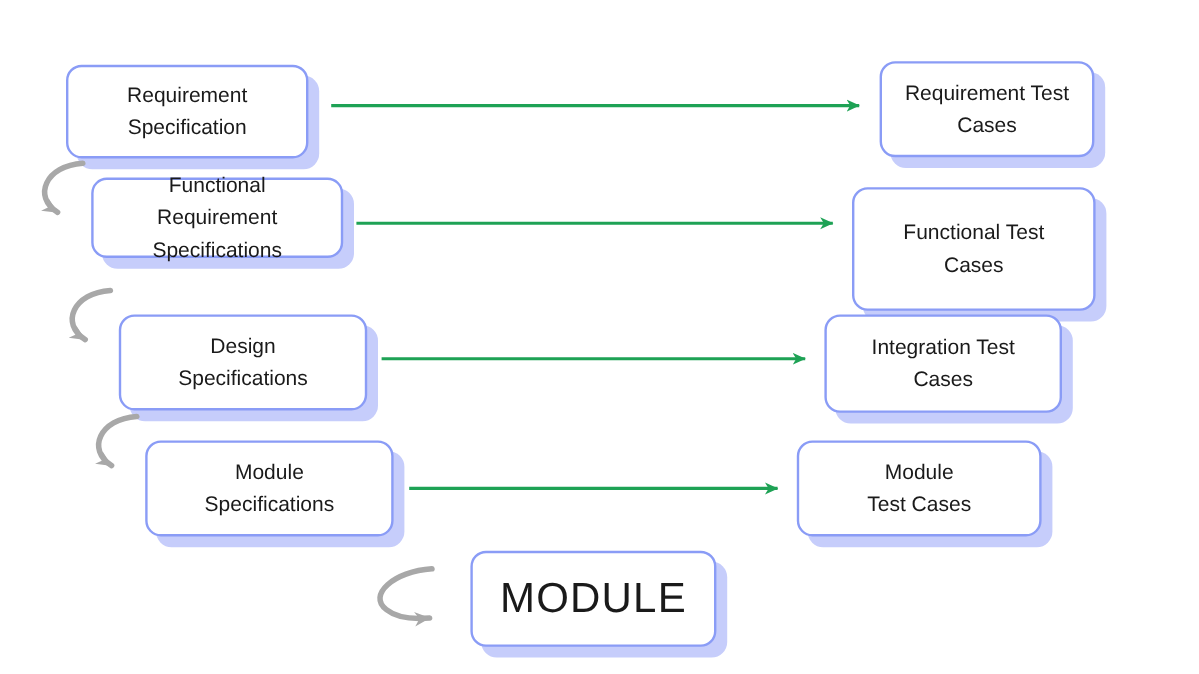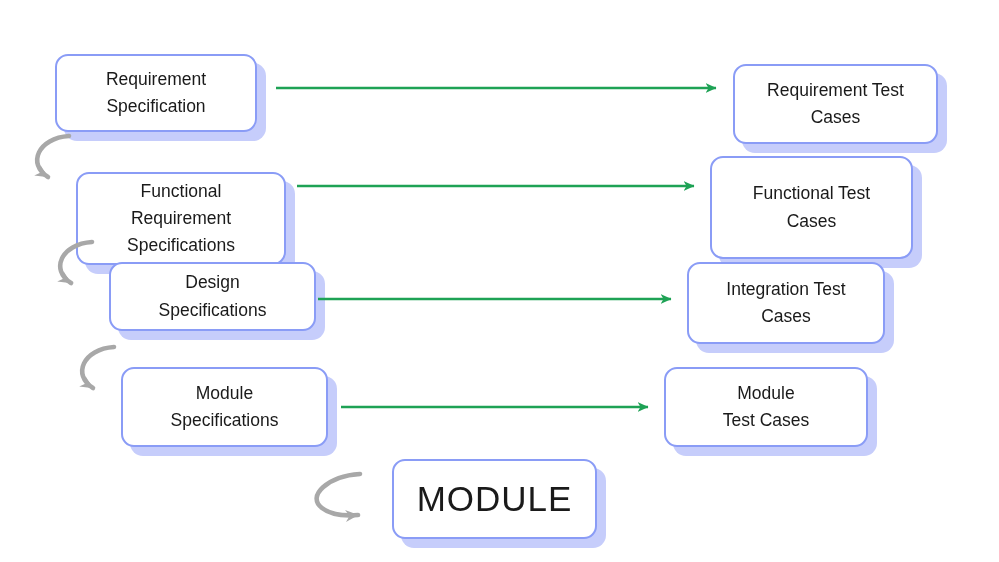--- a/index.html
+++ b/index.html
@@ -75,47 +75,47 @@
     </defs>
   </svg>
 
   <div class="box" style="left:55px; top:54px; width:202px; height:78px">
     <span class="box-label">Requirement
 Specification</span>
   </div>
   <svg class="arrow" style="left:275px; top:79px" width="455" height="18">
     <line class="ln-green" x1="1" y1="9" x2="441" y2="9" marker-end="url(#mk-green)"></line>
   </svg>
-  <div class="box" style="left:733px; top:64px; width:205px; height:80px">
+  <div class="box" style="left:733px; top:51px; width:179px; height:80px">
     <span class="box-label">Requirement Test
 Cases</span>
   </div>
 
   <svg class="arrow" style="left:24px; top:131px" width="64" height="58">
     <path class="ln-gray" d="M45,5 C14,7 3,33 24,46" marker-end="url(#mk-gray)"></path>
   </svg>
 
-  <div class="box" style="left:76px; top:172px; width:210px; height:93px">
+  <div class="box" style="left:76px; top:148px; width:210px; height:67px">
     <span class="box-label">Functional
 Requirement
 Specifications</span>
   </div>
   <svg class="arrow" style="left:296px; top:177px" width="412" height="18">
     <line class="ln-green" x1="1" y1="9" x2="398" y2="9" marker-end="url(#mk-green)"></line>
   </svg>
   <div class="box" style="left:710px; top:156px; width:203px; height:103px">
     <span class="box-label">Functional Test
 Cases</span>
   </div>
 
   <svg class="arrow" style="left:47px; top:237px" width="64" height="58">
     <path class="ln-gray" d="M45,5 C14,7 3,33 24,46" marker-end="url(#mk-gray)"></path>
   </svg>
 
-  <div class="box" style="left:109px; top:262px; width:207px; height:69px">
+  <div class="box" style="left:99px; top:262px; width:207px; height:80px">
     <span class="box-label">Design
 Specifications</span>
   </div>
   <svg class="arrow" style="left:317px; top:290px" width="368" height="18">
     <line class="ln-green" x1="1" y1="9" x2="354" y2="9" marker-end="url(#mk-green)"></line>
   </svg>
   <div class="box" style="left:687px; top:262px; width:198px; height:82px">
     <span class="box-label">Integration Test
 Cases</span>
   </div>

